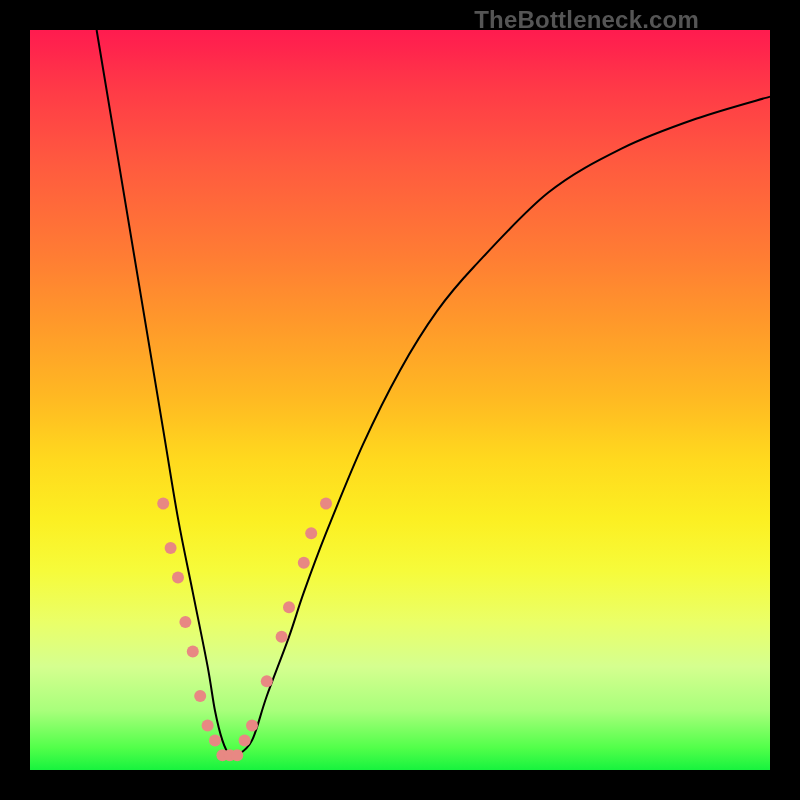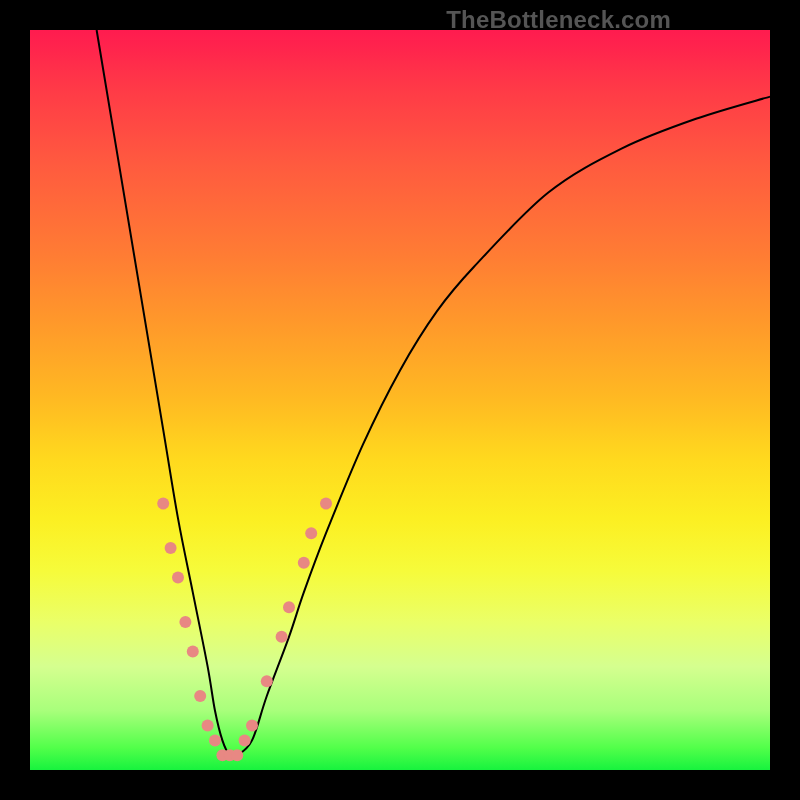--- a/index.html
+++ b/index.html
@@ -11,20 +11,21 @@
     background: #000;
     font-family: Arial, Helvetica, sans-serif;
   }
   .frame {
     position: absolute;
     left: 0;
     top: 0;
     width: 681px;
     height: 800px;
     background: #000;
+    padding-left: 28px;
   }
   .plot-area {
     position: absolute;
     left: 30px;
     top: 30px;
     width: 740px;
     height: 740px;
     
     background: linear-gradient(
       to bottom,

